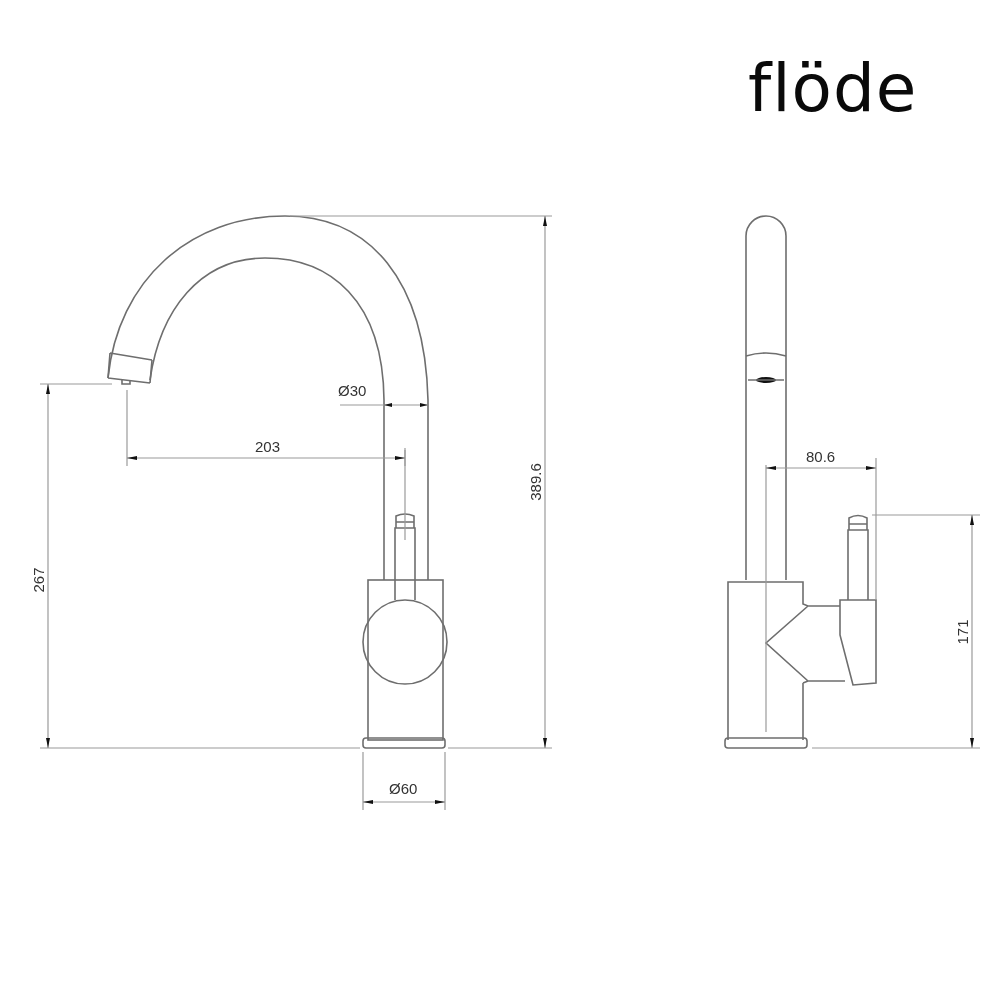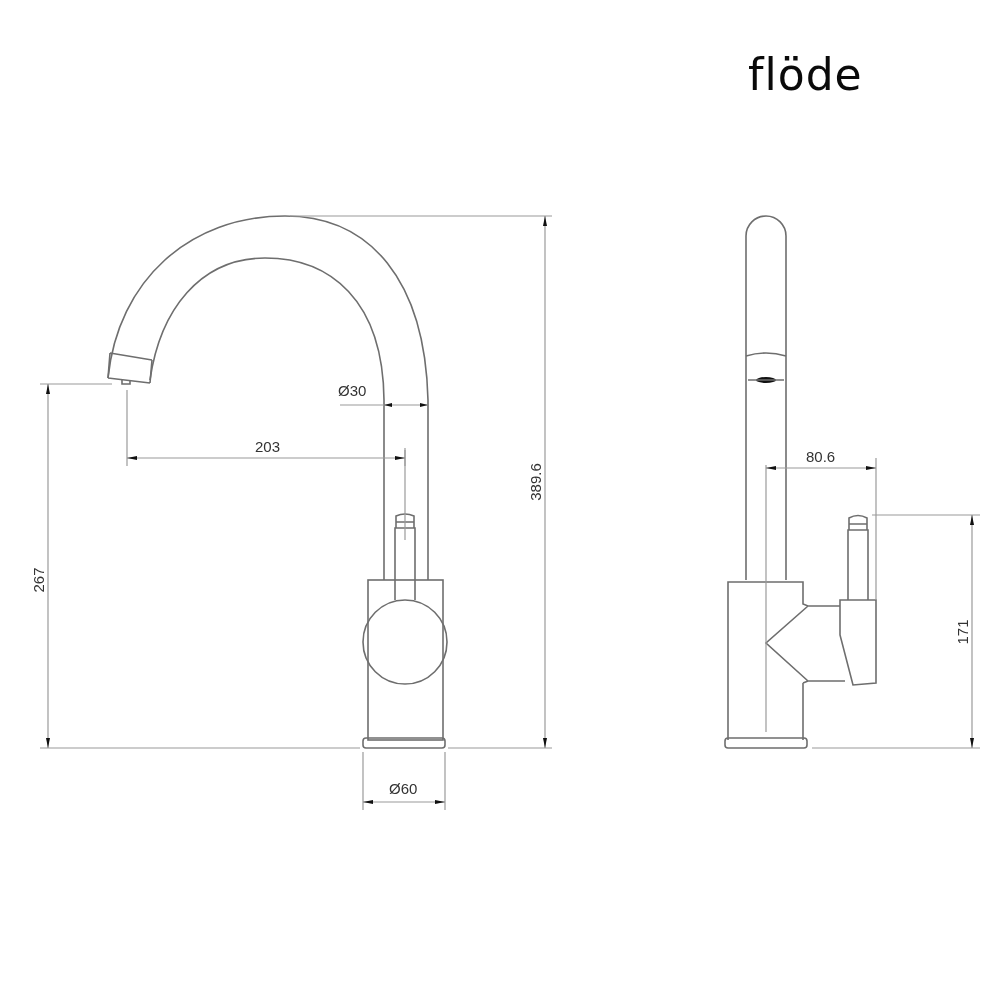--- a/index.html
+++ b/index.html
@@ -1,20 +1,20 @@
 <!DOCTYPE html>
 <html><head>
   <meta charset="utf-8">
   <style>
     html, body { margin: 0; padding: 0; background: #ffffff; }
     body { width: 1000px; height: 1000px; position: relative; overflow: hidden; }
     .brand {
-      position: absolute; left: 748px; top: 30px;
+      position: absolute; left: 748px; top: 44px;
       font-family: "DejaVu Sans", sans-serif;
-      font-size: 44px; font-weight: 400; color: #0a0a0a;
+      font-size: 66px; font-weight: 400; color: #0a0a0a;
       letter-spacing: 1px; line-height: 90px;
     }
     svg { position: absolute; left: 0; top: 0; }
     .ln { fill: none; stroke: #6e6e6e; stroke-width: 1.6; }
     .dim { fill: none; stroke: #9a9a9a; stroke-width: 1.2; }
     .arrow { fill: #111; }
     .dimtxt {
       font-family: "Liberation Sans", sans-serif;
       font-size: 15px; fill: #333333;
     }

